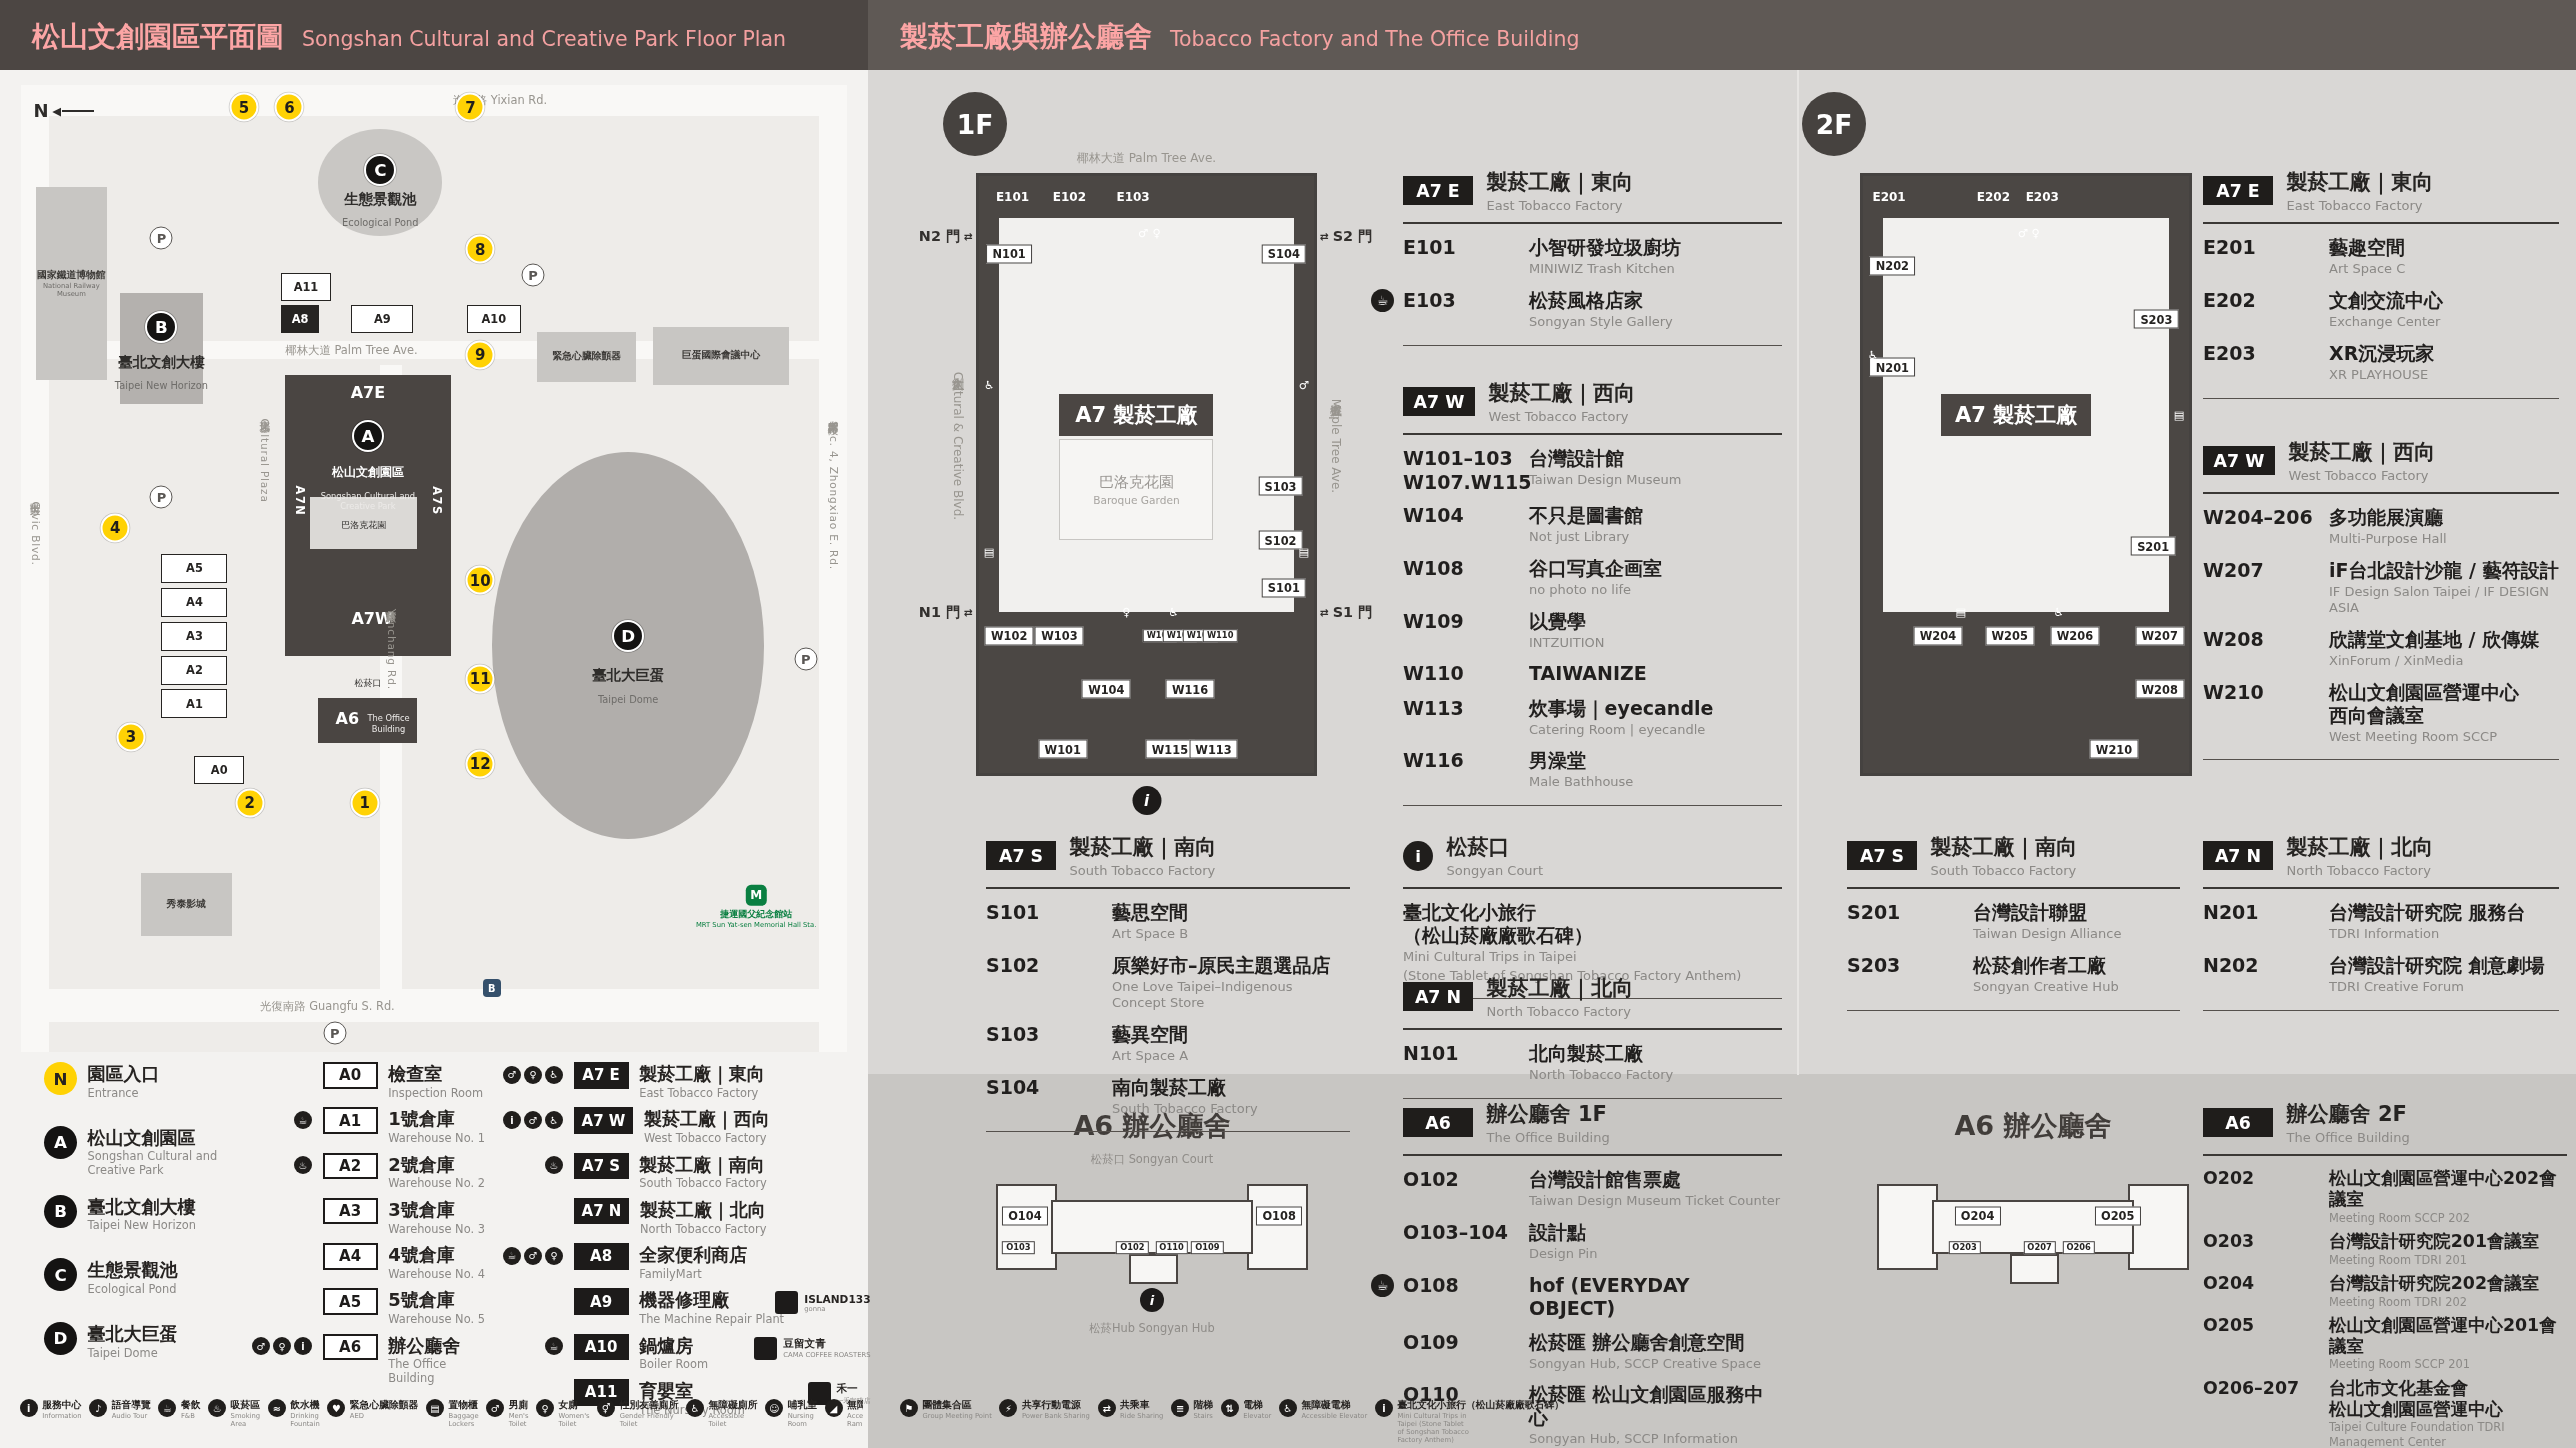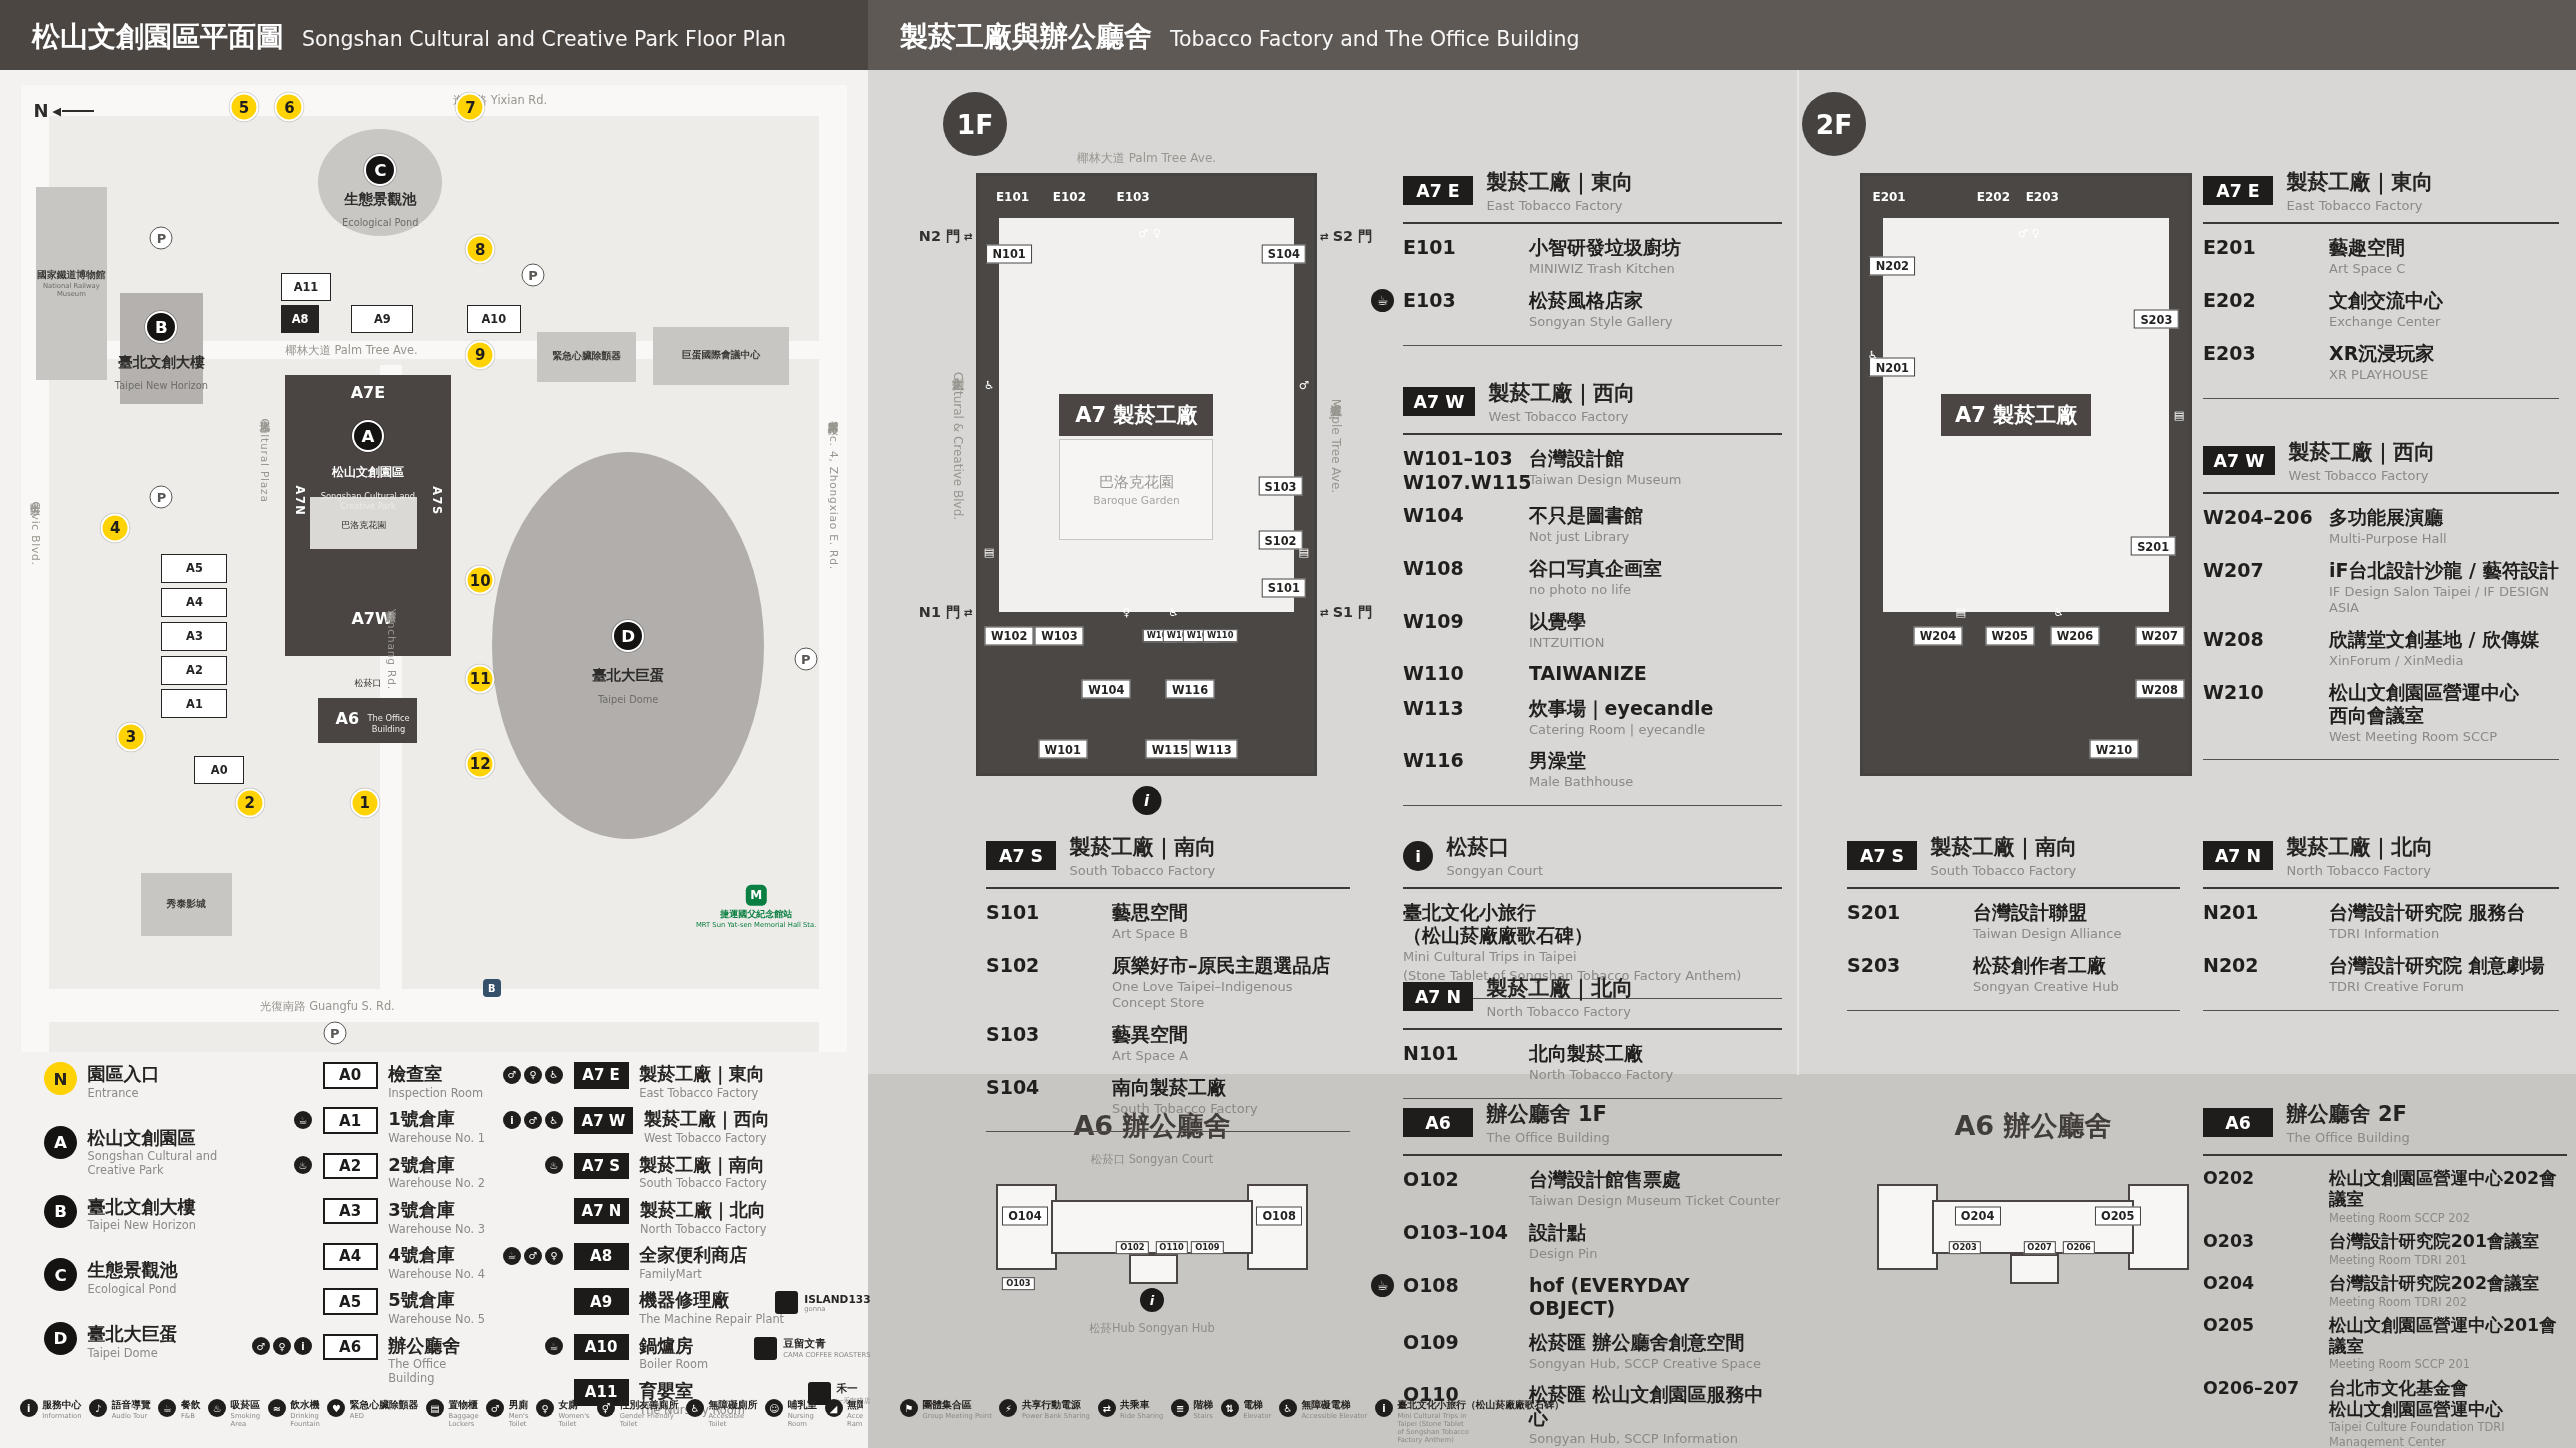--- a/index.html
+++ b/index.html
@@ -3,21 +3,21 @@
 <meta charset="utf-8">
 <style>
   *{margin:0;padding:0;box-sizing:border-box}
   html,body{width:2576px;height:1449px}
   body{position:relative;overflow:hidden;background:#d9d7d5;font-family:"DejaVu Sans","Liberation Sans",sans-serif;color:#262321}
   
   .panel-left{position:absolute;left:0;top:0;width:868px;height:1449px;background:#f3f2f0}
   .panel-right{position:absolute;left:868px;top:0;width:1708px;height:1449px;background:#d9d7d5}
   .a6-band{position:absolute;left:868px;top:1074px;width:1708px;height:374px;background:#c8c6c3}
   .vdivider{position:absolute;left:1797px;top:70px;width:2.3px;height:1005px;background:#e7e5e3}
-  .hdr{position:absolute;top:0;height:70px;display:flex;align-items:baseline;gap:18px;padding:18px 32px 0;color:#ffffff}
+  .hdr{position:absolute;top:0;height:70px;display:flex;align-items:baseline;gap:18px;padding:18px 32px 0;color:#fca5a5}
   .hdr-left{left:0;width:868px;background:#4c4643}
   .hdr-right{left:868px;width:1708px;background:#5f5955}
   .hdr .zh{font-size:28px;font-weight:bold;white-space:nowrap}
   .hdr .en{font-size:20.5px;opacity:.95;white-space:nowrap}
   
   .map{position:absolute;left:21px;top:85px;width:826px;height:967px;background:#eeece9}
   .layer{position:absolute;inset:0}
   .street{position:absolute;background:#f9f8f6}
   .blk{position:absolute;background:#c8c6c3;display:flex;flex-direction:column;align-items:center;justify-content:center;text-align:center;color:#3c3a37;overflow:hidden}
   .blk.round{border-radius:50%}
@@ -733,21 +733,21 @@
   <div class="op-label op-top">松菸口 Songyan Court</div>
   <div class="op-shape">
     <div class="op-part" style="left:2%;top:12%;width:19%;height:76%"></div>
     <div class="op-part" style="left:79%;top:12%;width:19%;height:76%"></div>
     <div class="op-part" style="left:19%;top:26%;width:62%;height:48%"></div>
     <div class="op-part" style="left:43%;top:74%;width:15%;height:26%"></div>
   </div>
   <div class="op-rooms">
       <div class="room room-box" style="left: 11%; top: 40%;">O104</div>
       <div class="room room-box" style="left: 89%; top: 40%;">O108</div>
-      <div class="room room-tiny" style="left: 9%; top: 68%; margin-top: 36px;">O103</div>
+      <div class="room room-tiny" style="left: 9%; top: 68%;">O103</div>
       <div class="room room-tiny" style="left: 44%; top: 68%;">O102</div>
       <div class="room room-tiny" style="left: 56%; top: 68%;">O110</div>
       <div class="room room-tiny" style="left: 67%; top: 68%;">O109</div>
     </div>
   <div class="op-info">i</div>
   <div class="op-label op-bottom">松菸Hub Songyan Hub</div>
 </div>
 
 <div class="office" id="office-2f">
   <div class="op-title">A6 辦公廳舍</div>

